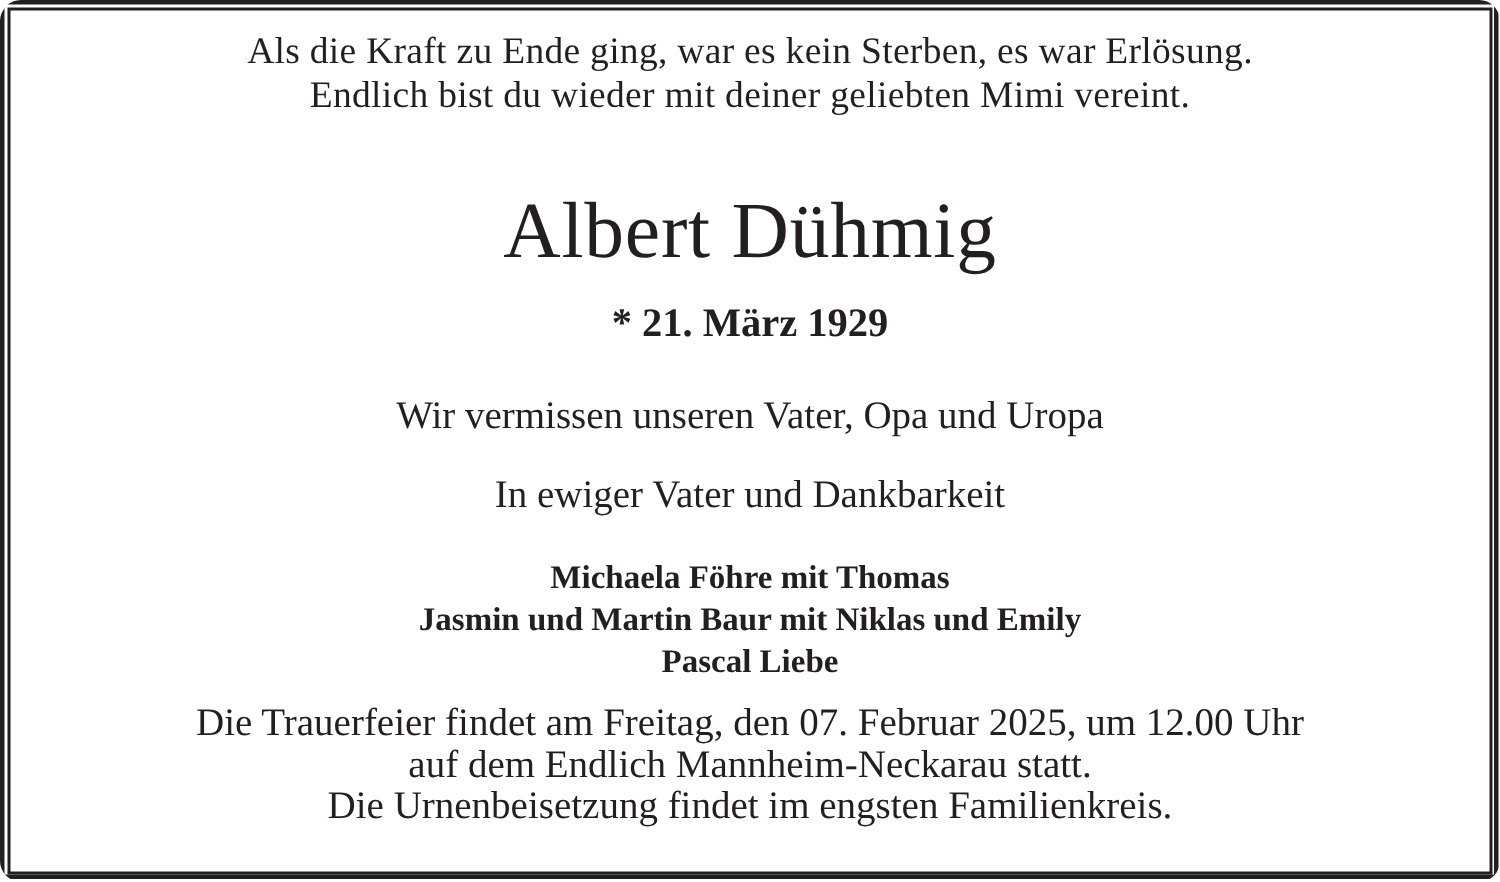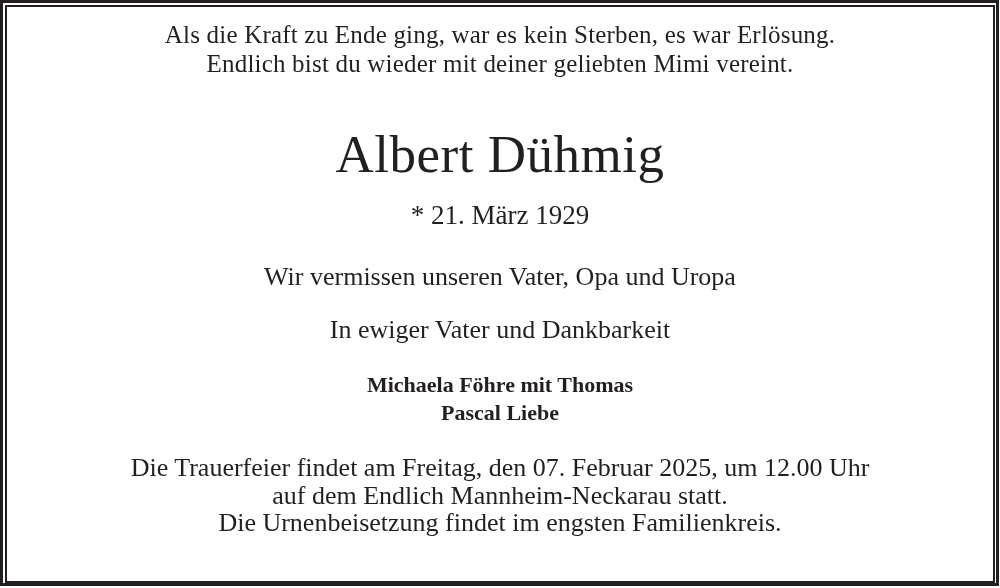--- a/index.html
+++ b/index.html
@@ -12,20 +12,21 @@
     background:var(--paper);
   }
   .sheet{
     position:relative;
     width:1000px;
     height:588px;
     background:var(--paper);
     font-family:"Liberation Serif", serif;
     color:var(--ink);
     overflow:hidden;
+    border-radius:14px;
   }
   .outer-frame{
     position:absolute;
     left:0; top:0; right:1px; bottom:2px;
     border:3px solid var(--ink);
     box-sizing:border-box;
   }
   .inner-frame{
     position:absolute;
     inset:5px;
@@ -51,39 +52,40 @@
     font-weight:400;
     letter-spacing:0.5px;
   }
   .dates-row{
     margin-top:6px;
     display:flex;
     justify-content:center;
     gap:92px;
     font-size:27px;
     line-height:30px;
+    font-weight:bold;
   }
   .tribute-missing{
     margin-top:32px;
     font-size:26px;
     line-height:29px;
   }
   .tribute-love{
     margin-top:24px;
     font-size:26px;
     line-height:29px;
   }
   .mourners{
     margin-top:27px;
     font-size:22px;
     line-height:28px;
     font-weight:700;
   }
   .funeral-info{
-    margin-top:27px;
+    margin-top:13px;
     font-size:26px;
     line-height:27.5px;
   }
 </style>
 </head>
 <body>
 
 <div class="sheet">
   <div class="outer-frame"></div>
   <div class="inner-frame"></div>
@@ -100,20 +102,21 @@
     <div class="dates-row">
       <span>* 21. März 1929</span>
     </div>
 
     <div class="tribute-missing">Wir vermissen unseren Vater, Opa und Uropa</div>
 
     <div class="tribute-love">In ewiger Vater und Dankbarkeit</div>
 
     <div class="mourners">
       <div>Michaela Föhre mit Thomas</div>
+      <div>Jasmin und Martin Baur mit Niklas und Emily</div>
       <div>Pascal Liebe</div>
     </div>
 
     <div class="funeral-info">
       <div>Die Trauerfeier findet am Freitag, den 07. Februar 2025, um 12.00 Uhr</div>
       <div>auf dem Endlich Mannheim-Neckarau statt.</div>
       <div>Die Urnenbeisetzung findet im engsten Familienkreis.</div>
     </div>
 
   </div>

